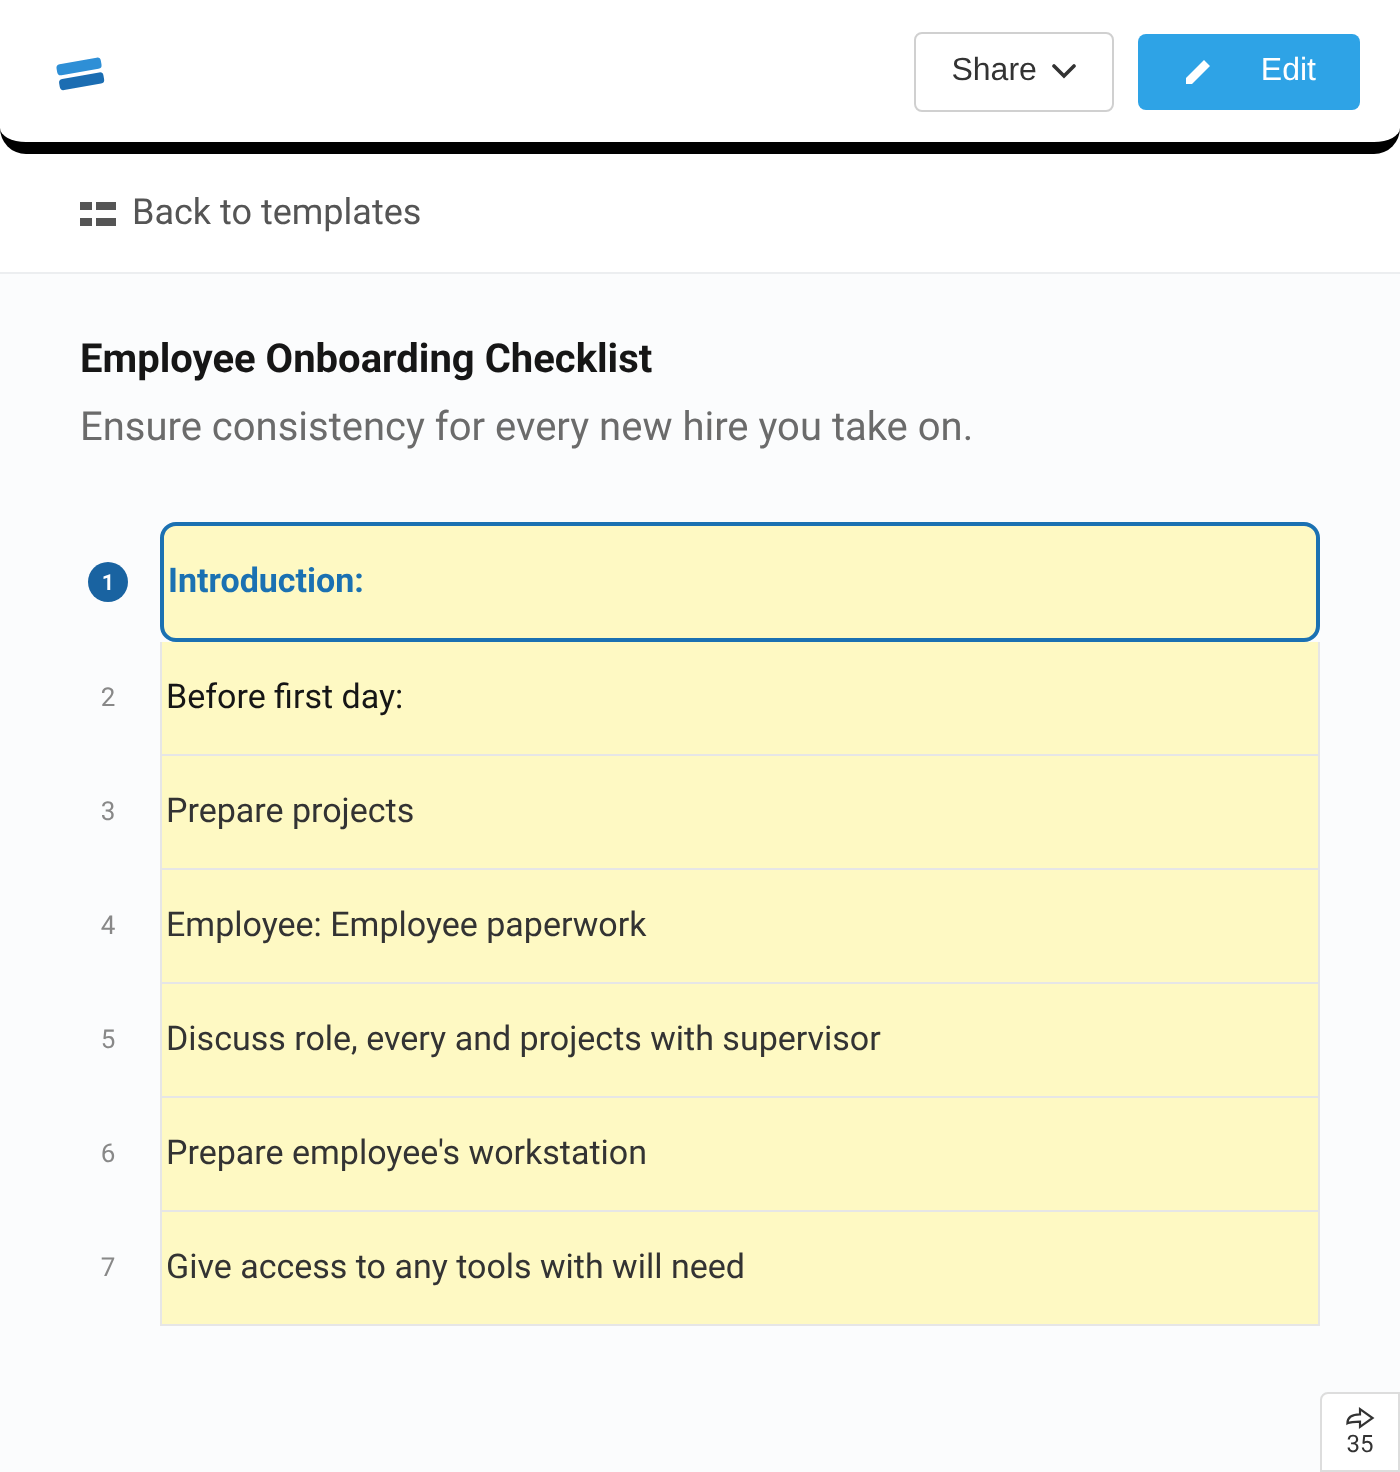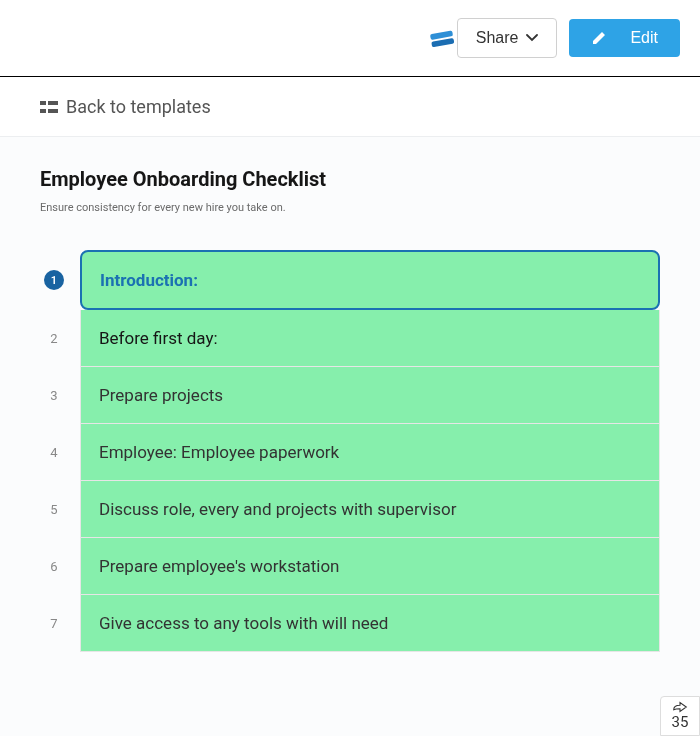--- a/index.html
+++ b/index.html
@@ -1,39 +1,39 @@
 <!DOCTYPE html>
 <html><head>
 <meta charset="utf-8">
 <style>
   * { box-sizing: border-box; margin: 0; padding: 0; }
   html, body { width: 700px; height: 736px; font-family: -apple-system, BlinkMacSystemFont, "Segoe UI", Roboto, sans-serif; overflow: hidden; background: #fff; }
-  .topbar { height: 77px; border-bottom: 1px solid #000000; display: flex; align-items: center; justify-content: flex-end; padding: 0 20px; }
+  .topbar { height: 77px; border-bottom: 6px solid #000000; display: flex; align-items: center; justify-content: space-between; padding: 0 20px; border-radius: 13px; }
   .logo { width: 30px; height: 30px; display: flex; align-items: center; justify-content: center; margin-left: 5px; }
   .topbar-actions { display: flex; gap: 12px; align-items: center; }
   .share-btn { border: 1px solid #d0d0d0; background: #fff; border-radius: 4px; padding: 10px 18px; font-size: 16px; color: #333; display: flex; align-items: center; gap: 8px; cursor: pointer; }
   .edit-btn { border: none; background: #2ea3e6; color: #fff; border-radius: 4px; padding: 10px 22px; font-size: 16px; display: flex; align-items: center; gap: 23px; cursor: pointer; }
   .chevron { width: 12px; height: 8px; }
   .pencil { width: 16px; height: 16px; }
   .backbar { height: 60px; display: flex; align-items: center; padding: 0 40px; gap: 8px; color: #555; border-bottom: 1px solid #eceef0; cursor: pointer; }
   .back-icon { width: 18px; height: 16px; }
   .backbar span.text { font-size: 18px; color: #555; }
   .content-wrap { position: relative; height: calc(736px - 77px - 60px); overflow: hidden; background: #fbfcfd; }
   .content { padding: 30px 40px 0 40px; height: 100%; overflow-y: auto; }
   .content::-webkit-scrollbar { width: 14px; }
   .content::-webkit-scrollbar-track { background: #f1f1f1; }
   .content::-webkit-scrollbar-thumb { background: #c0c0c0; border-radius: 0; }
   .title { font-size: 20px; font-weight: 700; color: #161616; margin-bottom: 10px; }
-  .subtitle { font-size: 11px; color: #6b6b6b; margin-bottom: 36px; }
+  .subtitle { font-size: 20px; color: #6b6b6b; margin-bottom: 36px; }
   .checklist { }
   .checklist-row { display: flex; align-items: stretch; }
   .row-num { width: 28px; display: flex; align-items: center; justify-content: center; font-size: 13px; color: #888; }
   .row-num.active { }
   .num-badge { width: 20px; height: 20px; border-radius: 50%; background: #1963a1; color: #fff; font-size: 11px; display: flex; align-items: center; justify-content: center; font-weight: 600; }
-  .row-card { flex: 1; margin-left: 12px; border-bottom: 1px solid #e6e6e6; padding: 18px 18px; font-size: 17px; color: #333; background: #86efac; border-left: 1px solid #e6e6e6; border-right: 1px solid #e6e6e6; }
+  .row-card { flex: 1; margin-left: 12px; border-bottom: 1px solid #e6e6e6; padding: 18px 2px; font-size: 17px; color: #333; background: #fef9c3; border-left: 1px solid #e6e6e6; border-right: 1px solid #e6e6e6; }
   .checklist-row:first-child .row-card { border-top-left-radius: 8px; border-top-right-radius: 8px; }
   .row-card.active { border: 2px solid #1b71b2; border-radius: 8px; color: #1b71b2; font-weight: 700; }
   .row-card.heading { font-weight: 400; color: #161616; }
   .bottom-overlay { position: absolute; bottom: 0; right: 0; width: 40px; height: 40px; background: #fff; border: 1px solid #ddd; border-radius: 4px 0 0 0; display: flex; flex-direction: column; align-items: center; justify-content: center; font-size: 10px; color: #333; }
   .bottom-overlay svg { width: 18px; height: 12px; }
 </style>
 </head>
 <body>
 
 <div class="topbar">
@@ -130,15 +130,15 @@
       </div>
 
       <div style="height:60px"></div>
     </div>
   </div>
 
   <div class="bottom-overlay">
     <svg viewBox="0 0 20 12">
       <path d="M3 9 Q3 4 10 4 L10 1 L17 6 L10 11 L10 8 Q5 8 3 9 Z" fill="none" stroke="#333" stroke-width="1.2"></path>
     </svg>
-    <span style="font-size:15px;">35</span>
+    <span style="font-size:12px;">35</span>
   </div>
 </div>
 
 </body></html>

